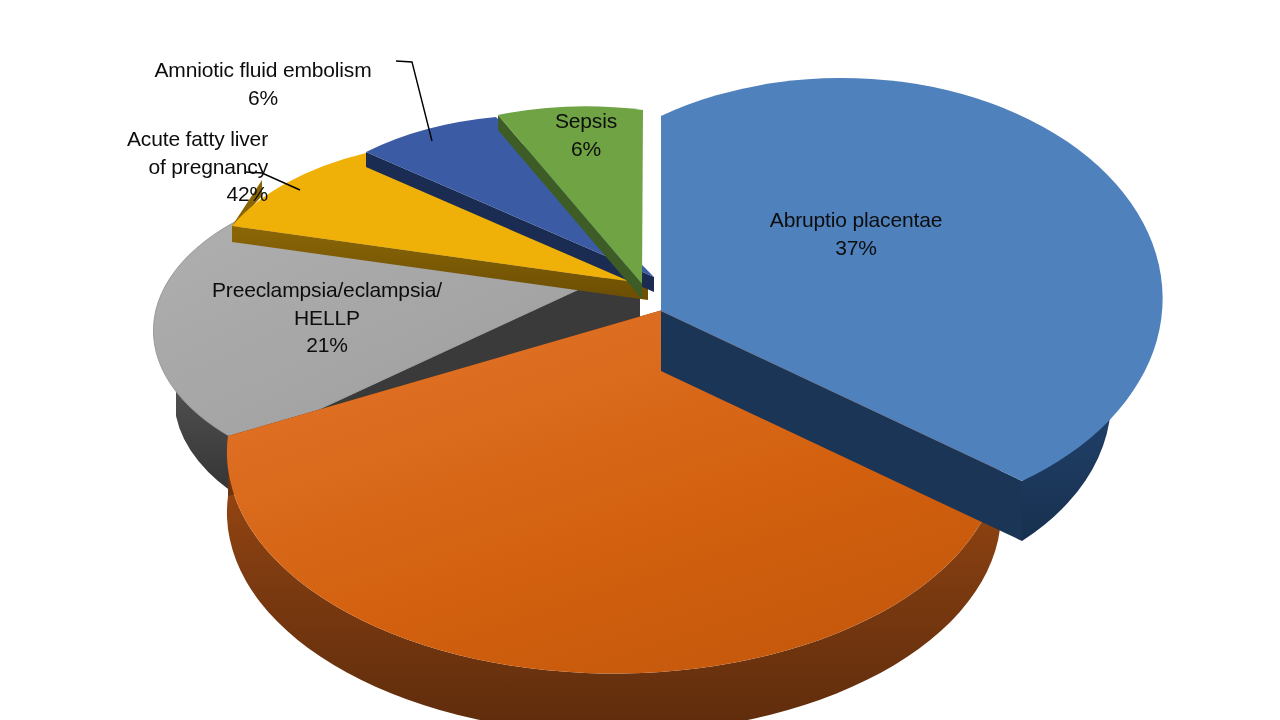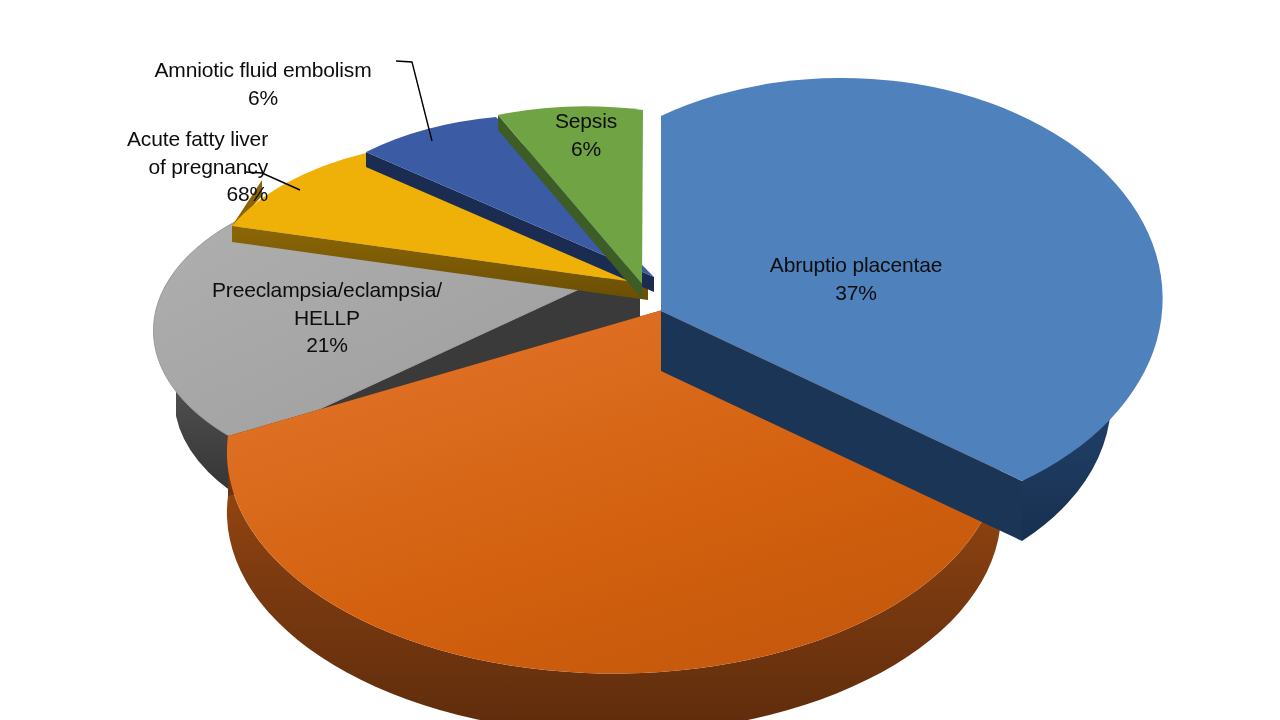--- a/index.html
+++ b/index.html
@@ -15,21 +15,21 @@
   .lbl{
     position:absolute;
     color:#0d0d0d;
     font-family:"Liberation Sans", sans-serif;
     font-size:21px;
     line-height:1.32;
     text-align:center;
     white-space:pre-line;
     letter-spacing:-0.15px;
   }
-  .lbl-abruptio{left:716px;top:206px;width:280px;margin-top:45px;}
+  .lbl-abruptio{left:716px;top:206px;width:280px;}
   .lbl-pph{left:452px;top:381px;width:320px;line-height:1.42;}
   .lbl-preec{left:172px;top:276px;width:310px;}
   .lbl-sepsis{left:500px;top:107px;width:172px;text-align:center;}
   .lbl-afl{left:78px;top:125px;width:190px;text-align:right;}
   .lbl-afe{left:120px;top:56px;width:286px;text-align:center;}
 </style>
 </head>
 <body>
 
 <div id="stage">
@@ -137,21 +137,21 @@
   <div class="lbl lbl-abruptio">Abruptio placentae
 37%</div>
 
 
   <div class="lbl lbl-preec">Preeclampsia/eclampsia/
 HELLP
 21%</div>
 
   <div class="lbl lbl-afl">Acute fatty liver
 of pregnancy
-68%</div>
+42%</div>
 
   <div class="lbl lbl-afe">Amniotic fluid embolism
 6%</div>
 
   <div class="lbl lbl-sepsis">Sepsis
 6%</div>
 
 </div>
 
 </body></html>

